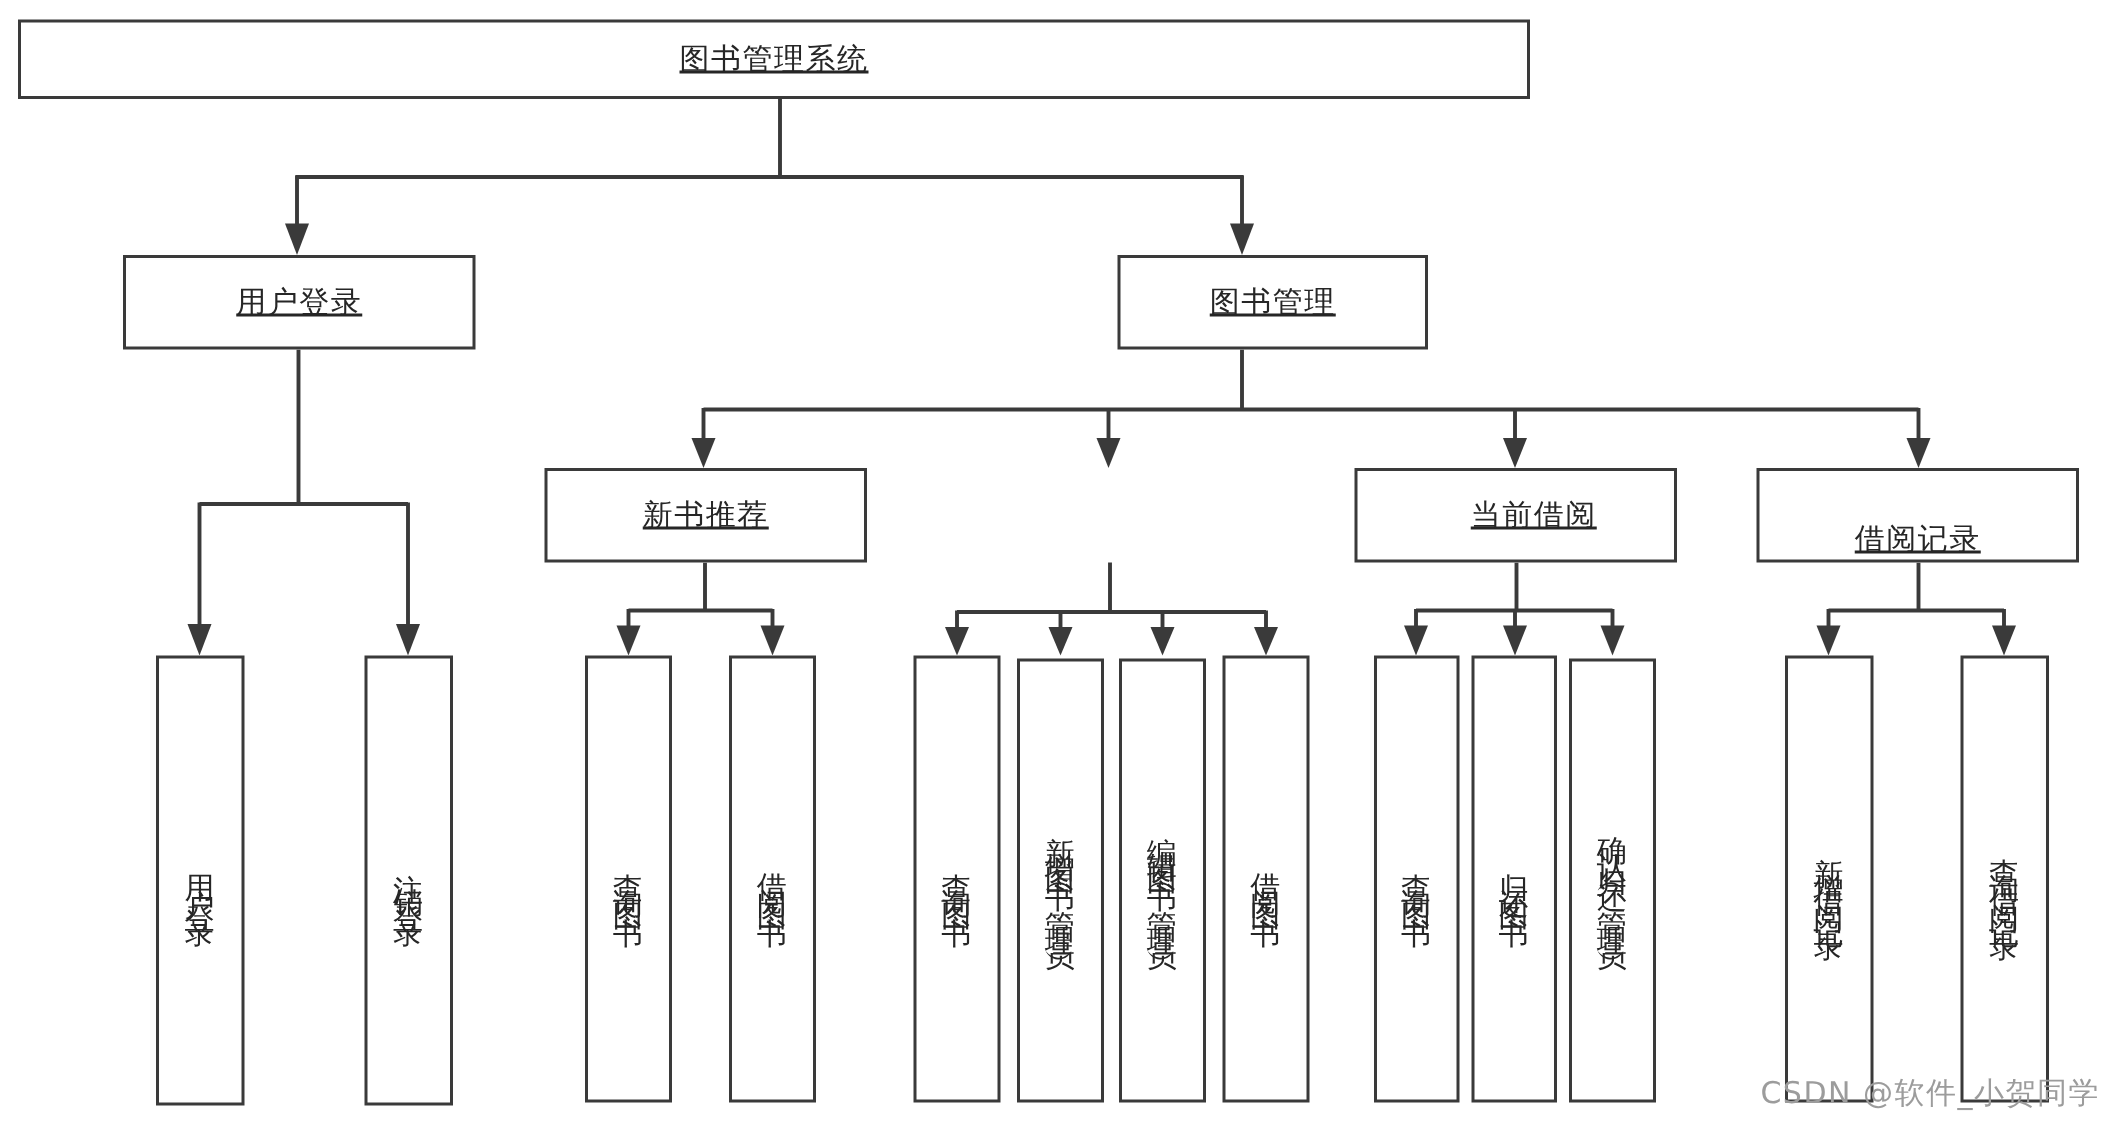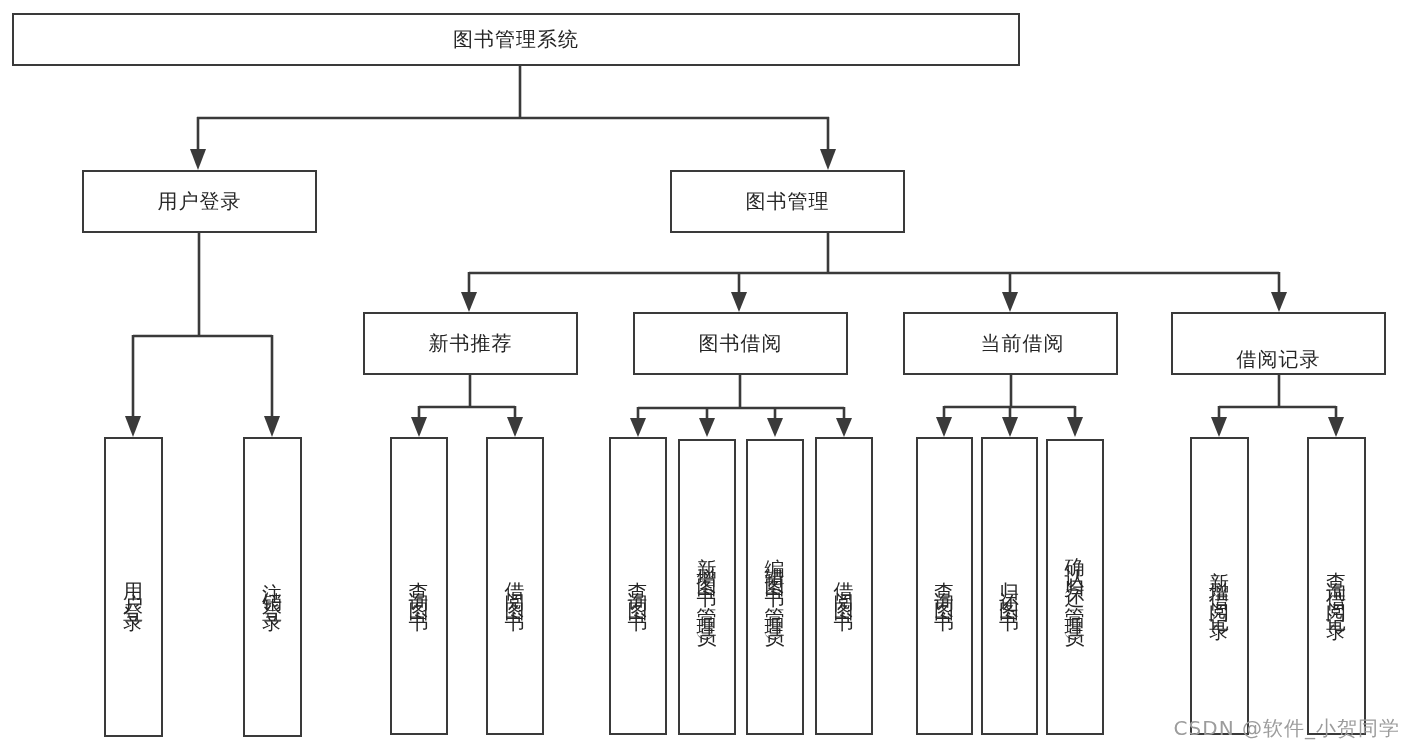--- a/index.html
+++ b/index.html
@@ -23,21 +23,21 @@
     position: absolute;
     box-sizing: border-box;
     border: 2.5px solid var(--line, #3a3a3a);
     background: #ffffff;
     display: flex;
     align-items: center;
     justify-content: center;
     color: var(--text, #262626);
     z-index: 2;
   }
-  .node.h { font-size: 20px; letter-spacing: 1px; }
+  .node.h { font-size: 20px; letter-spacing: 1px; text-decoration: underline; }
   .node.v { font-size: 20px; }
   .node.v .vtext {
     writing-mode: vertical-rl;
     text-orientation: mixed;
     letter-spacing: 10px;
     line-height: 1;
     white-space: nowrap;
   }
   .watermark {
     position: absolute;
@@ -116,29 +116,26 @@
     <polygon points="1328,417 1344,417 1336,437"></polygon>
   </svg>
 
   <div class="node h" style="left:12px; top:13px; width:1008px; height:53px;">
     <span>图书管理系统</span>
   </div>
 
   <div class="node h" style="left:82px; top:170px; width:235px; height:63px;">
     <span>用户登录</span>
   </div>
-  <div class="node h" style="left:670px; top:170px; width:235px; height:63px;">
+  <div class="node h" style="left:745px; top:170px; width:207px; height:63px;">
     <span>图书管理</span>
   </div>
 
   <div class="node h" style="left:363px; top:312px; width:215px; height:63px;">
     <span>新书推荐</span>
-  </div>
-  <div class="node h" style="left:633px; top:312px; width:215px; height:63px;">
-    <span>图书借阅</span>
   </div>
   <div class="node h" style="left:903px; top:312px; width:215px; height:63px;padding-left:24px;">
     <span>当前借阅</span>
   </div>
   <div class="node h" style="left:1171px; top:312px; width:215px; height:63px;align-items:flex-end;">
     <span>借阅记录</span>
   </div>
 
   <div class="node v" style="left:104px; top:437px; width:59px; height:300px;">
     <span class="vtext">用户登录</span>

